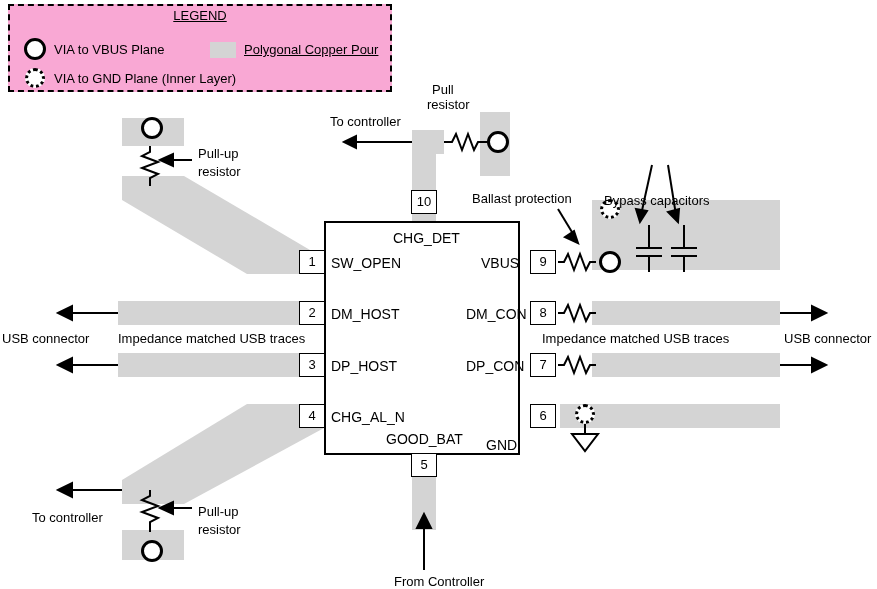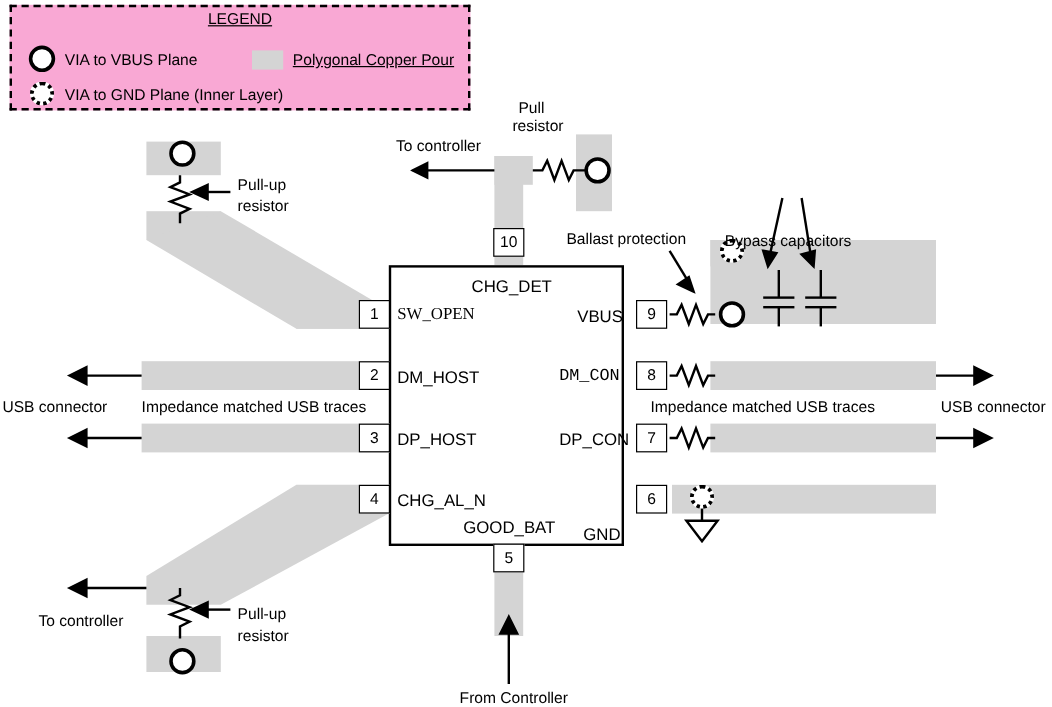--- a/index.html
+++ b/index.html
@@ -64,36 +64,36 @@
   <div class="copper" style="left:592px;top:200px;width:188px;height:22px;"></div>
 
   <div class="copper" style="left:592px;top:301px;width:188px;height:24px;"></div>
   <div class="copper" style="left:592px;top:353px;width:188px;height:24px;"></div>
 
   <div class="copper" style="left:560px;top:404px;width:220px;height:24px;"></div>
 
   <div id="chip"></div>
 
   <div class="pin" style="left:299px;top:250px;">1</div>
-  <div class="pinlabel" style="left:331px;top:255px;font-family:Liberation Serif, serif;">SW_OPEN</div>
+  <div class="pinlabel" style="left:331px;top:255px;">SW_OPEN</div>
 
   <div class="pin" style="left:299px;top:301px;">2</div>
   <div class="pinlabel" style="left:331px;top:306px;">DM_HOST</div>
 
   <div class="pin" style="left:299px;top:353px;">3</div>
   <div class="pinlabel" style="left:331px;top:358px;">DP_HOST</div>
 
   <div class="pin" style="left:299px;top:404px;">4</div>
   <div class="pinlabel" style="left:331px;top:409px;">CHG_AL_N</div>
 
   <div class="pin" style="left:530px;top:250px;">9</div>
   <div class="pinlabel" style="left:481px;top:255px;">VBUS</div>
 
   <div class="pin" style="left:530px;top:301px;">8</div>
-  <div class="pinlabel" style="left:466px;top:306px;font-family:Liberation Mono, monospace;">DM_CON</div>
+  <div class="pinlabel" style="left:466px;top:306px;">DM_CON</div>
 
   <div class="pin" style="left:530px;top:353px;">7</div>
   <div class="pinlabel" style="left:466px;top:358px;">DP_CON</div>
 
   <div class="pin" style="left:530px;top:404px;">6</div>
   <div class="pinlabel" style="left:486px;top:409px;margin-top:28px;">GND</div>
 
   <div class="pin" style="left:411px;top:190px;">10</div>
   <div class="pinlabel" style="left:393px;top:230px;">CHG_DET</div>
 
@@ -221,21 +221,21 @@
 
   <div class="txt" style="left:2px;top:331px;">USB connector</div>
   <div class="txt" style="left:118px;top:331px;">Impedance matched USB traces</div>
   <div class="txt" style="left:542px;top:331px;">Impedance matched USB traces</div>
   <div class="txt" style="left:784px;top:331px;">USB connector</div>
 
   <div class="txt" style="left:32px;top:510px;">To controller</div>
   <div class="txt" style="left:198px;top:504px;">Pull-up</div>
   <div class="txt" style="left:198px;top:522px;">resistor</div>
 
-  <div class="txt" style="left:383px;top:574px;">From Controller</div>
+  <div class="txt" style="left:394px;top:574px;">From Controller</div>
 
   <div id="legend">
     <div id="legend-title">LEGEND</div>
 
     <div class="via" style="left:14px;top:32px;width:22px;height:22px;"></div>
     <div class="legend-row" style="left:44px;top:36px;">VIA to VBUS Plane</div>
 
     <div class="via-gnd" style="left:15px;top:62px;width:20px;height:20px;"></div>
     <div class="legend-row" style="left:44px;top:65px;">VIA to GND Plane (Inner Layer)</div>
 

